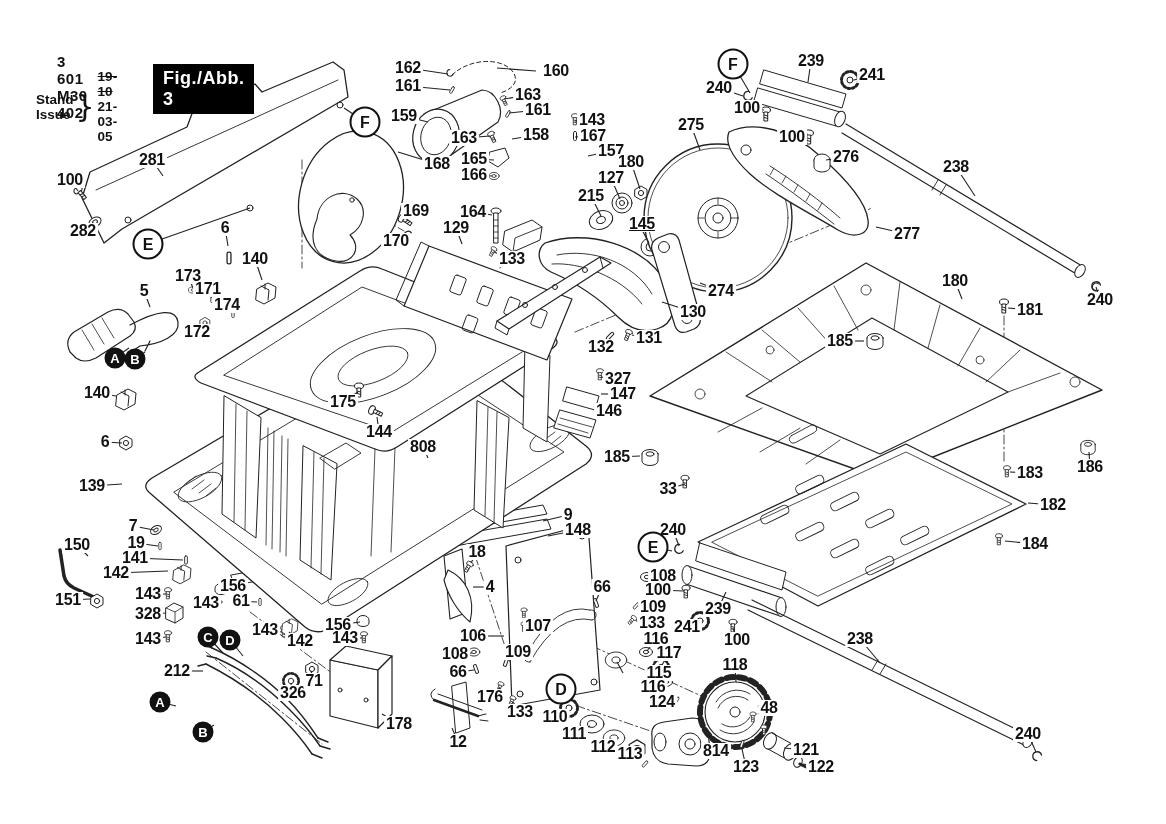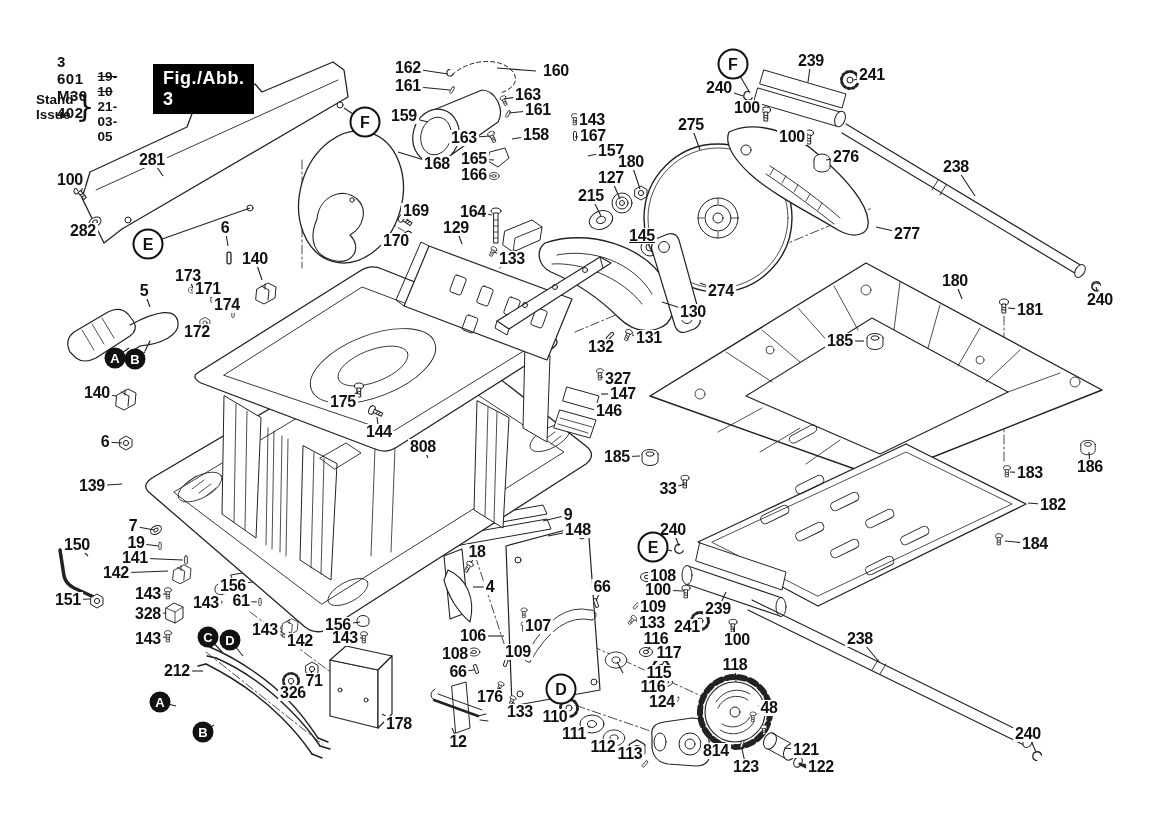--- a/index.html
+++ b/index.html
@@ -555,21 +555,21 @@
     <div class="callout" style="left: 474px; top: 159px;">165</div>
     <div class="callout" style="left: 474px; top: 175px;">166</div>
     <div class="callout" style="left: 416px; top: 211px;">169</div>
     <div class="callout" style="left: 473px; top: 212px;">164</div>
     <div class="callout" style="left: 456px; top: 228px;">129</div>
     <div class="callout" style="left: 396px; top: 241px;">170</div>
     <div class="callout" style="left: 512px; top: 259px;">133</div>
     <div class="callout" style="left: 591px; top: 196px;">215</div>
     <div class="callout" style="left: 611px; top: 178px;">127</div>
     <div class="callout" style="left: 631px; top: 162px;">180</div>
-    <div class="callout" style="left: 642px; top: 236px; text-decoration: underline;">145</div>
+    <div class="callout" style="left: 642px; top: 224px; text-decoration: underline;">145</div>
     <div class="callout" style="left: 693px; top: 312px;">130</div>
     <div class="callout" style="left: 649px; top: 338px;">131</div>
     <div class="callout" style="left: 601px; top: 347px;">132</div>
     <div class="callout" style="left: 721px; top: 291px;">274</div>
     <div class="callout" style="left: 691px; top: 125px;">275</div>
     <div class="callout" style="left: 907px; top: 234px;">277</div>
     <div class="callout" style="left: 846px; top: 157px;">276</div>
     <div class="callout" style="left: 719px; top: 88px;">240</div>
     <div class="callout" style="left: 811px; top: 61px;">239</div>
     <div class="callout" style="left: 872px; top: 75px;">241</div>

